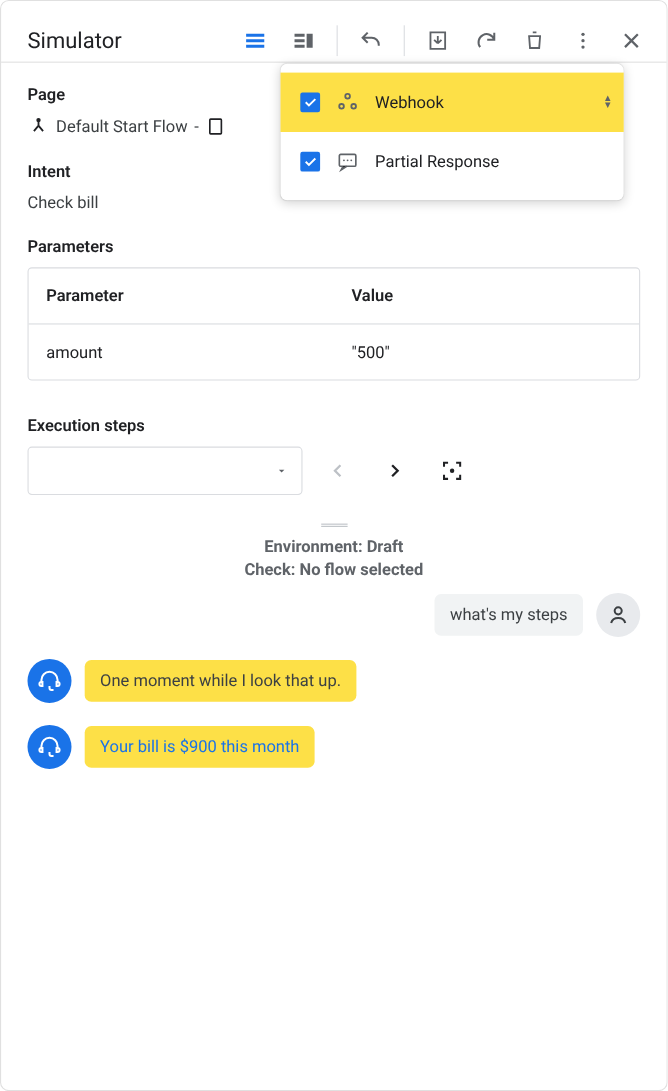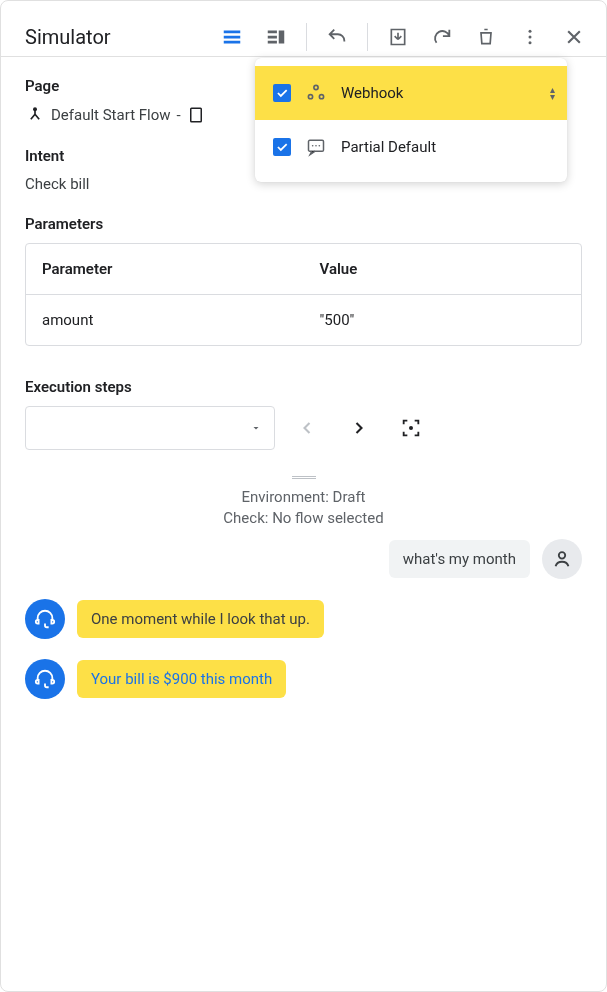--- a/index.html
+++ b/index.html
@@ -125,20 +125,21 @@
       border-top: 1px solid #bdc1c6;
       border-bottom: 1px solid #bdc1c6;
       margin: 26px auto 8px;
     }
     .env-info {
       text-align: center;
       color: #5f6368;
       font-size: 15px;
       line-height: 1.4;
       margin-bottom: 10px;
+      font-weight: bold;
     }
     .chat {
       display: flex;
       flex-direction: column;
       gap: 20px;
     }
     .msg-row {
       display: flex;
       align-items: center;
       gap: 12px;
@@ -335,21 +336,21 @@
 
     <div class="hr-drag"></div>
 
     <div class="env-info">
       <div>Environment: Draft</div>
       <div>Check: No flow selected</div>
     </div>
 
     <div class="chat">
       <div class="msg-row user">
-        <div class="bubble user">what's my month</div>
+        <div class="bubble user">what's my steps</div>
         <div class="avatar-user">
           <svg width="22" height="22" viewBox="0 0 24 24">
               <circle cx="12" cy="8" r="3.5" fill="none" stroke="#3c4043" stroke-width="2"></circle>
               <path fill="none" stroke="#3c4043" stroke-width="2" d="M5 20c1-4 4-5 7-5s6 1 7 5"></path>
             </svg>
         </div>
       </div>
 
       <div class="msg-row">
         <div class="avatar-bot">
@@ -400,17 +401,17 @@
       </div>
       <div class="popup-icon">
         <svg width="20" height="20" viewBox="0 0 24 24">
             <rect x="3" y="4" width="18" height="13" rx="1.5" fill="none" stroke="#5f6368" stroke-width="1.8"></rect>
             <path stroke="#5f6368" stroke-width="1.8" d="M7 17l-2 4 6-4"></path>
             <circle cx="8" cy="10.5" r="1" fill="#5f6368"></circle>
             <circle cx="12" cy="10.5" r="1" fill="#5f6368"></circle>
             <circle cx="16" cy="10.5" r="1" fill="#5f6368"></circle>
           </svg>
       </div>
-      <span>Partial Default</span>
+      <span>Partial Response</span>
     </div>
 
   </div>
 </div>
 
 </body></html>

